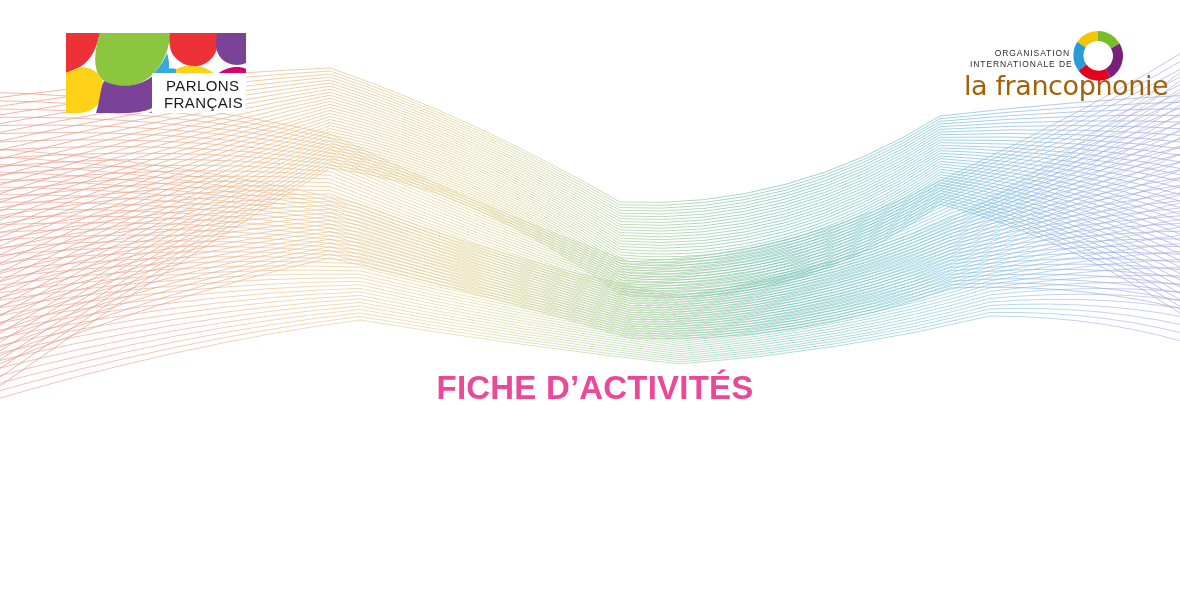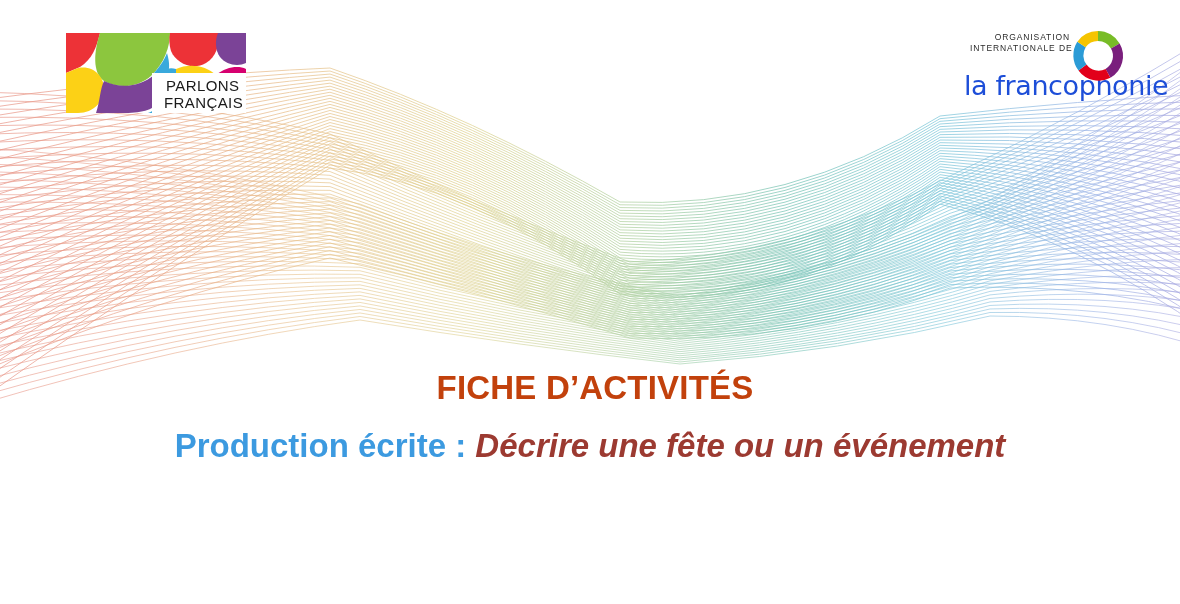--- a/index.html
+++ b/index.html
@@ -43,40 +43,40 @@
   .oif-logo {
     position: absolute;
     left: 970px;
     top: 28px;
     width: 160px;
     height: 78px;
   }
   .oif-text {
     position: absolute;
     left: 0;
-    top: 4px;
+    top: 20px;
     width: 100px;
     text-align: right;
   }
   .oif-line1, .oif-line2 {
     font-family: "Liberation Sans", sans-serif;
     font-size: 8.5px;
     letter-spacing: 0.9px;
     color: #2b2b2b;
     line-height: 11px;
     white-space: nowrap;
     font-weight: 400;
   }
   .oif-word {
     position: absolute;
     left: -6px;
     top: 42px;
     font-family: "DejaVu Sans", sans-serif;
     font-size: 27px;
-    color: #1d4ed8;
+    color: #a16207;
     letter-spacing: -0.4px;
     white-space: nowrap;
     font-weight: 400;
   }
   .oif-ring {
     position: absolute;
     left: 100px;
     top: 0px;
     width: 56px;
     height: 56px;
@@ -87,21 +87,21 @@
     position: absolute;
     left: 0;
     top: 368px;
     width: 1180px;
     text-align: center;
   }
   .title-main {
     font-family: "Liberation Sans", sans-serif;
     font-size: 33px;
     font-weight: bold;
-    color: #c2410c;
+    color: #ec4899;
     letter-spacing: 0.2px;
     line-height: 40px;
     margin: 0;
     padding-left: 10px;
   }
   .subtitle-row {
     margin-top: 17px;
     font-size: 33px;
     font-weight: bold;
     line-height: 42px;
@@ -295,18 +295,15 @@
           <path d="M12.5 39.5 A20 20 0 0 1 11.5 16.5" stroke="#2b9bd6"></path>
 
           <path d="M11.5 16.5 A20 20 0 0 1 28 8" stroke="#f5c400"></path>
         </g>
       </svg>
     </div>
   </div>
 
   <div class="title-block">
     <div class="title-main">FICHE D’ACTIVITÉS</div>
-    <div class="subtitle-row">
-      <span class="subtitle-blue">Production écrite : </span><span class="subtitle-red">Décrire une fête ou un événement</span>
-    </div>
   </div>
 
 </div>
 
 </body></html>

